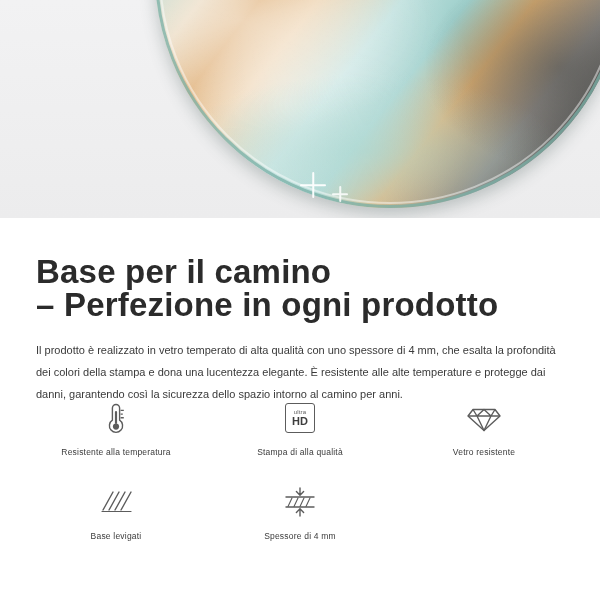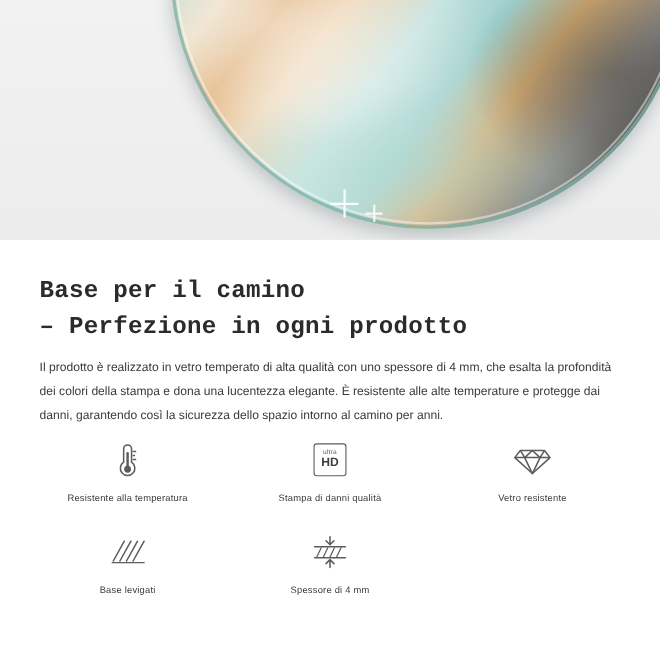--- a/index.html
+++ b/index.html
@@ -109,33 +109,33 @@
   .sparkle .v { top: 0; left: 50%; width: 1.5px; height: 100%; transform: translateX(-50%); }
   .sp1 { left: 300px; top: 172px; width: 26px; height: 26px; opacity: .95; }
   .sp2 { left: 332px; top: 186px; width: 16px; height: 16px; opacity: .85; }
 
   
   .headline {
     position: absolute;
     left: 36px;
     top: 233px;
     width: 530px;
-    font-family: Liberation Mono, monospace;
-    font-size: 22px;
+    font-family: Liberation Sans, sans-serif;
+    font-size: 33px;
     line-height: 33px;
     color: #2b2b2b;
     letter-spacing: .2px;
   }
   .headline-line { display: block; }
 
   
   .body-copy {
     position: absolute;
     left: 36px;
-    top: 312px;
+    top: 328px;
     width: 532px;
     font-size: 11px;
     line-height: 22px;
     color: #3a3a3a;
   }
 
   
   .features {
     position: absolute;
     left: 24px;
@@ -231,21 +231,21 @@
       <div class="feature-label">Resistente alla temperatura</div>
     </div>
 
     <div class="feature">
       <div class="feature-icon">
         <div class="hd-box">
           <span class="hd-top">ultra</span>
           <span class="hd-bot">HD</span>
         </div>
       </div>
-      <div class="feature-label">Stampa di danni qualità</div>
+      <div class="feature-label">Stampa di alla qualità</div>
     </div>
 
 
     <div class="feature">
       <div class="feature-icon">
         <svg class="ico" width="38" height="34" viewBox="0 0 38 34" fill="none" stroke="#5c5c5c" stroke-width="1.4" stroke-linejoin="round">
           <path d="M8 8.5h22l5 6.5L19 29.5 3 15z"></path>
           <path d="M3 15h32M8 8.5l4 6.5 7 14.5 7-14.5 4-6.5M12 15l7-6.5L26 15"></path>
         </svg>
       </div>

